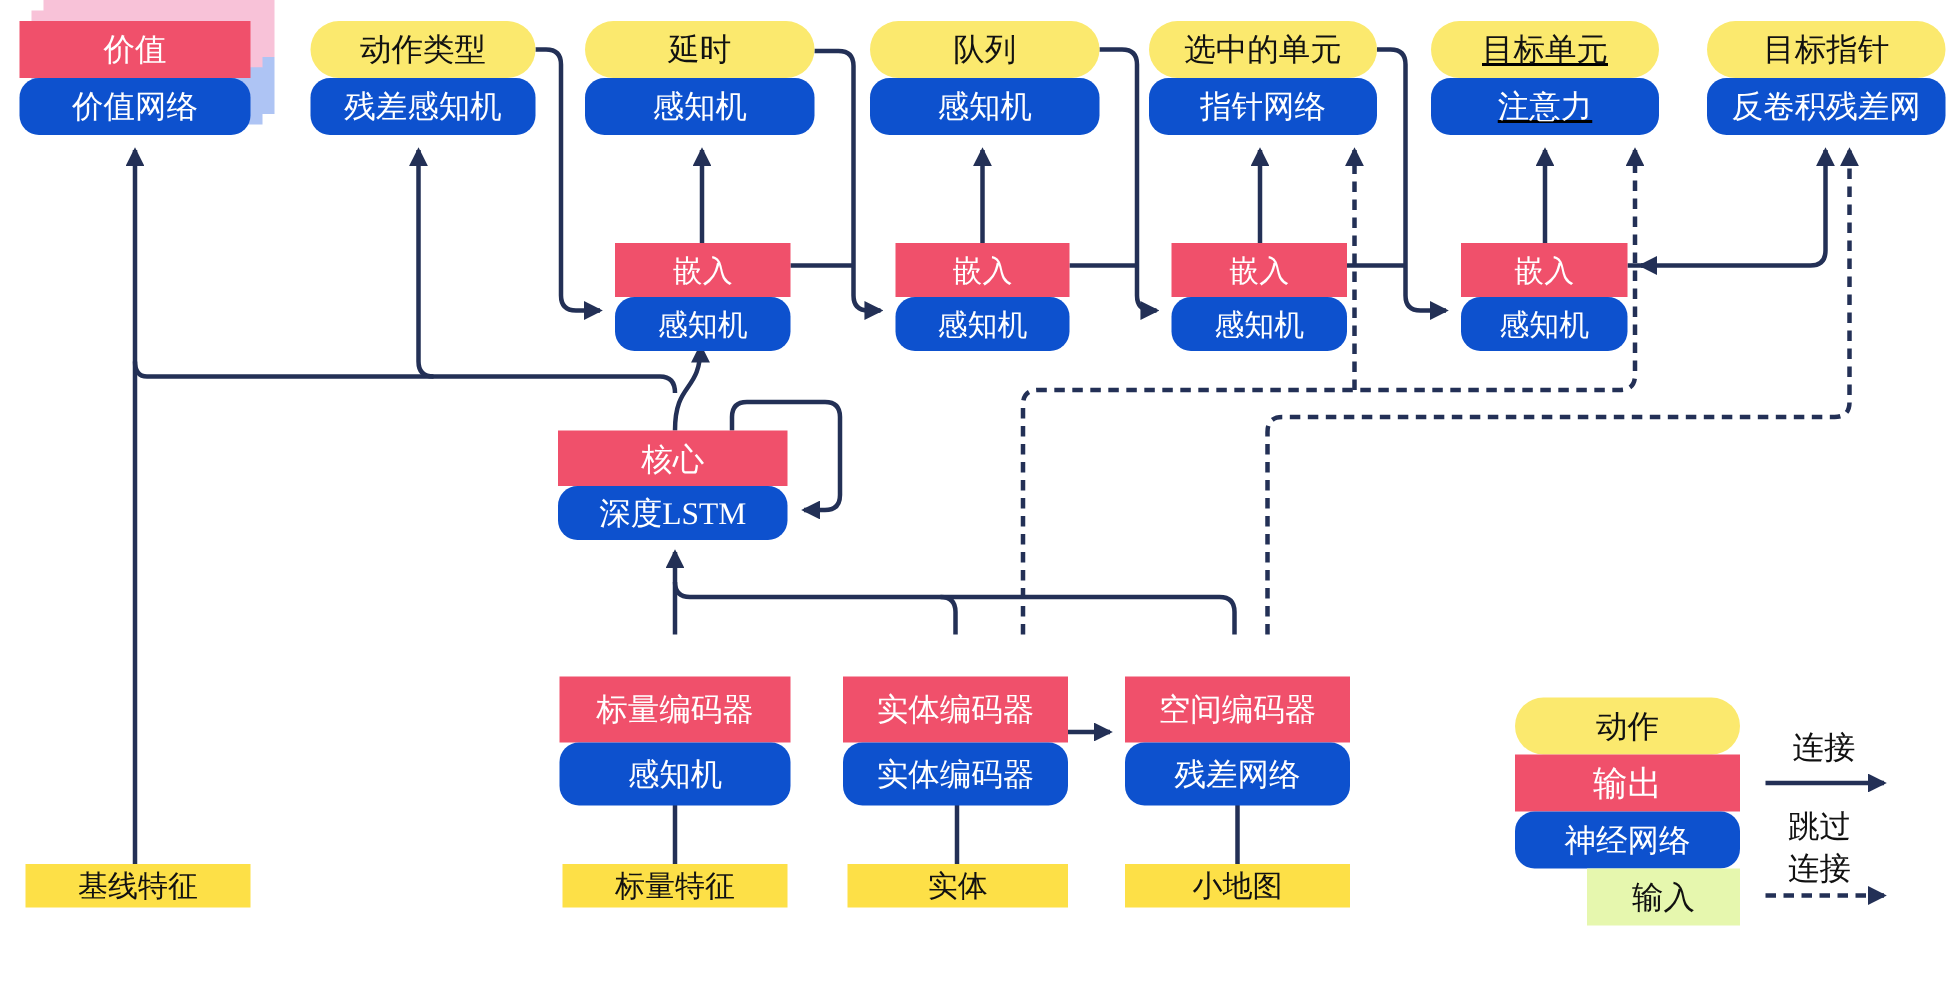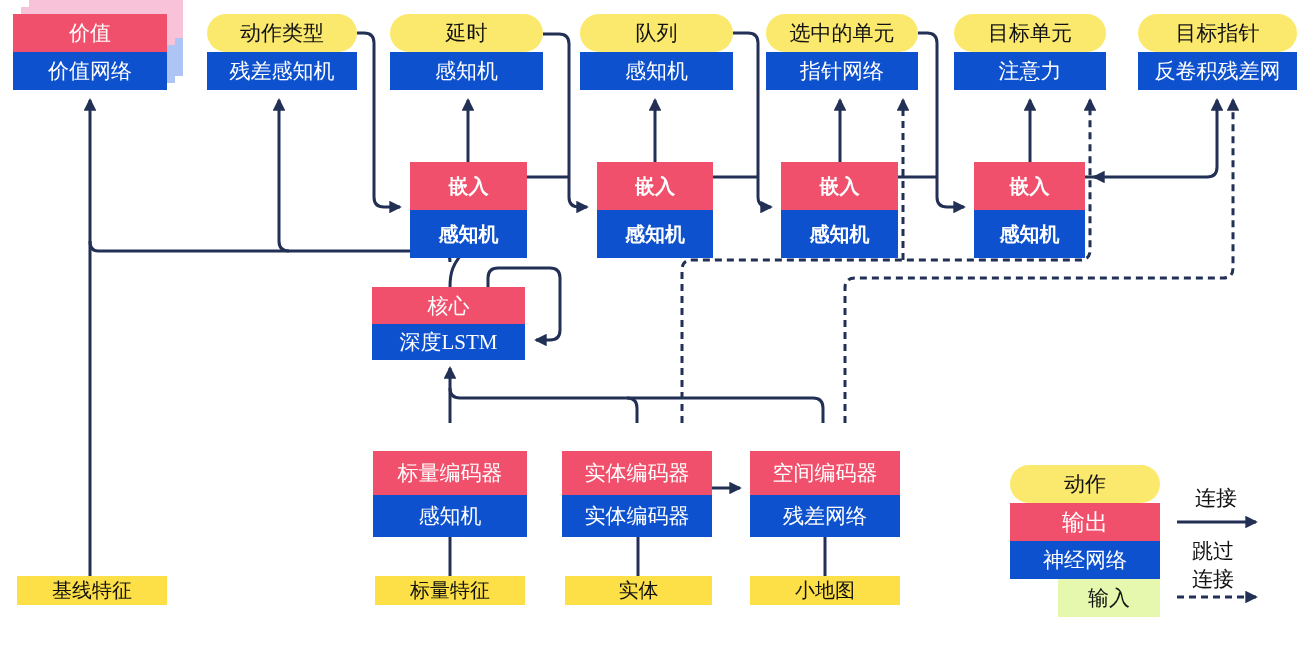--- a/index.html
+++ b/index.html
@@ -4,24 +4,24 @@
 <style>
   html,body{margin:0;padding:0;background:#fff;}
   #stage{
     position:relative;width:1301px;height:662px;background:#ffffff;overflow:hidden;
     font-family:"Liberation Serif","DejaVu Serif",serif;
   }
   .node{position:absolute;display:flex;flex-direction:column;z-index:3;}
   .node .row{display:flex;align-items:center;justify-content:center;white-space:nowrap;}
   .cap-action{background:#FBE96E;color:#111;border-radius:19px;}
   .cap-output{background:#F0506B;color:#fff;}
-  .net-blue{background:#0D51CE;color:#fff;}
+  .net-blue{background:#0D51CE;color:#fff;border-radius:13px;}
   .input-green{background:#E6F7AE;color:#111;margin-left:48px;}
   .head .row{height:38px;font-size:21px;}
-  .embed .row{height:48px;font-size:20px;font-weight:bold;}
+  .embed .row{height:36px;font-size:20px;}
   .core .row.top{height:37px;font-size:21px;}
   .core .row.bot{height:36px;font-size:21px;}
   .encoder .row.top{height:44px;font-size:21px;margin-top:28px;}
   .encoder .row.bot{height:42px;font-size:21px;}
   .input-node{position:absolute;height:29px;display:flex;align-items:center;justify-content:center;
     background:#fde047;color:#111;font-size:20px;z-index:3;white-space:nowrap;}
   .ghost{position:absolute;z-index:1;}
   .ghost .gtop{height:38px;background:#F8C2D8;}
   .ghost .gbot{height:38px;background:#AEC4F4;}
   #wires{position:absolute;left:0;top:0;z-index:2;pointer-events:none;}
@@ -109,21 +109,21 @@
     <div class="row net-blue">感知机</div>
   </div>
   <div class="node head" style="left:580px;top:14px;width:153px;">
     <div class="row cap-action">队列</div>
     <div class="row net-blue">感知机</div>
   </div>
   <div class="node head" style="left:766px;top:14px;width:152px;">
     <div class="row cap-action">选中的单元</div>
     <div class="row net-blue">指针网络</div>
   </div>
-  <div class="node head" style="left:954px;top:14px;width:152px;">
+  <div class="node head" style="left:954px;top:14px;width:152px;text-decoration:underline;">
     <div class="row cap-action">目标单元</div>
     <div class="row net-blue">注意力</div>
   </div>
   <div class="node head" style="left:1138px;top:14px;width:159px;">
     <div class="row cap-action">目标指针</div>
     <div class="row net-blue">反卷积残差网</div>
   </div>
 
   <div class="node embed" style="left:410px;top:162px;width:117px;">
     <div class="row cap-output">嵌入</div>

